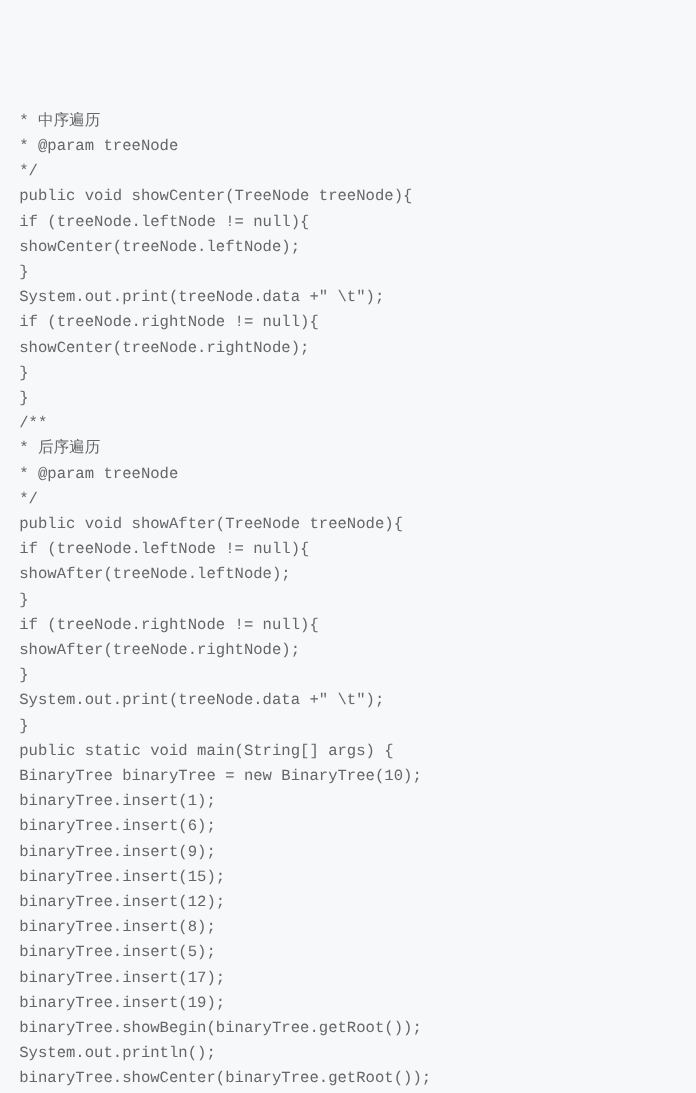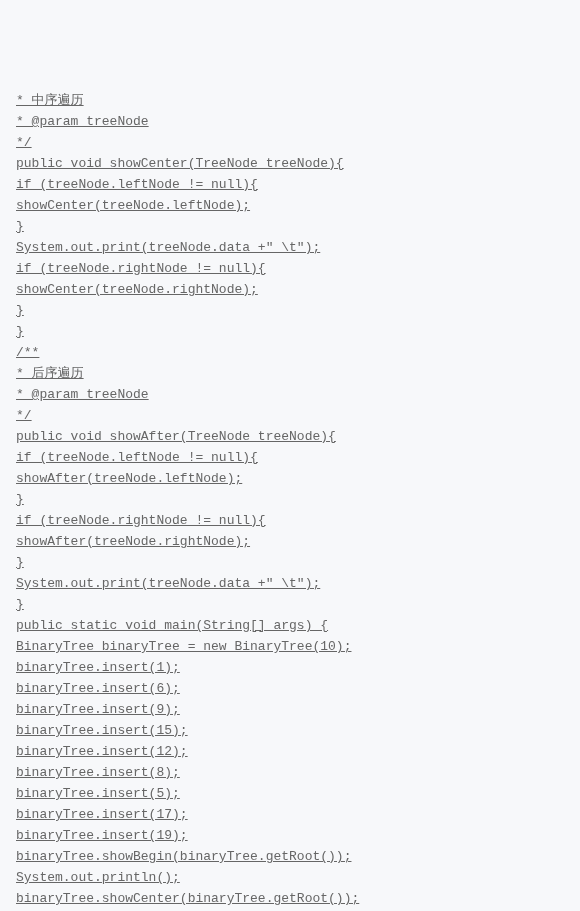--- a/index.html
+++ b/index.html
@@ -17,21 +17,20 @@
       white-space: pre;
     }
     .code-block {
       display: block;
     }
     .line {
       display: block;
     }
     .indent-1 {
       padding-left: 8px;
-      text-decoration: underline;
     }
   </style>
 </head>
 <body>
 
 
 
 <div class="code-block" id="code-container"><span class="line indent-1">* 中序遍历</span><span class="line indent-1">* @param treeNode</span><span class="line indent-1">*/</span><span class="line indent-1">public void showCenter(TreeNode treeNode){</span><span class="line indent-1">if (treeNode.leftNode != null){</span><span class="line indent-1">showCenter(treeNode.leftNode);</span><span class="line indent-1">}</span><span class="line indent-1">System.out.print(treeNode.data +" \t");</span><span class="line indent-1">if (treeNode.rightNode != null){</span><span class="line indent-1">showCenter(treeNode.rightNode);</span><span class="line indent-1">}</span><span class="line indent-1">}</span><span class="line indent-1">/**</span><span class="line indent-1">* 后序遍历</span><span class="line indent-1">* @param treeNode</span><span class="line indent-1">*/</span><span class="line indent-1">public void showAfter(TreeNode treeNode){</span><span class="line indent-1">if (treeNode.leftNode != null){</span><span class="line indent-1">showAfter(treeNode.leftNode);</span><span class="line indent-1">}</span><span class="line indent-1">if (treeNode.rightNode != null){</span><span class="line indent-1">showAfter(treeNode.rightNode);</span><span class="line indent-1">}</span><span class="line indent-1">System.out.print(treeNode.data +" \t");</span><span class="line indent-1">}</span><span class="line indent-1">public static void main(String[] args) {</span><span class="line indent-1">BinaryTree binaryTree = new BinaryTree(10);</span><span class="line indent-1">binaryTree.insert(1);</span><span class="line indent-1">binaryTree.insert(6);</span><span class="line indent-1">binaryTree.insert(9);</span><span class="line indent-1">binaryTree.insert(15);</span><span class="line indent-1">binaryTree.insert(12);</span><span class="line indent-1">binaryTree.insert(8);</span><span class="line indent-1">binaryTree.insert(5);</span><span class="line indent-1">binaryTree.insert(17);</span><span class="line indent-1">binaryTree.insert(19);</span><span class="line indent-1">binaryTree.showBegin(binaryTree.getRoot());</span><span class="line indent-1">System.out.println();</span><span class="line indent-1">binaryTree.showCenter(binaryTree.getRoot());</span><span class="line indent-1">System.out.println();</span></div>
 
 

